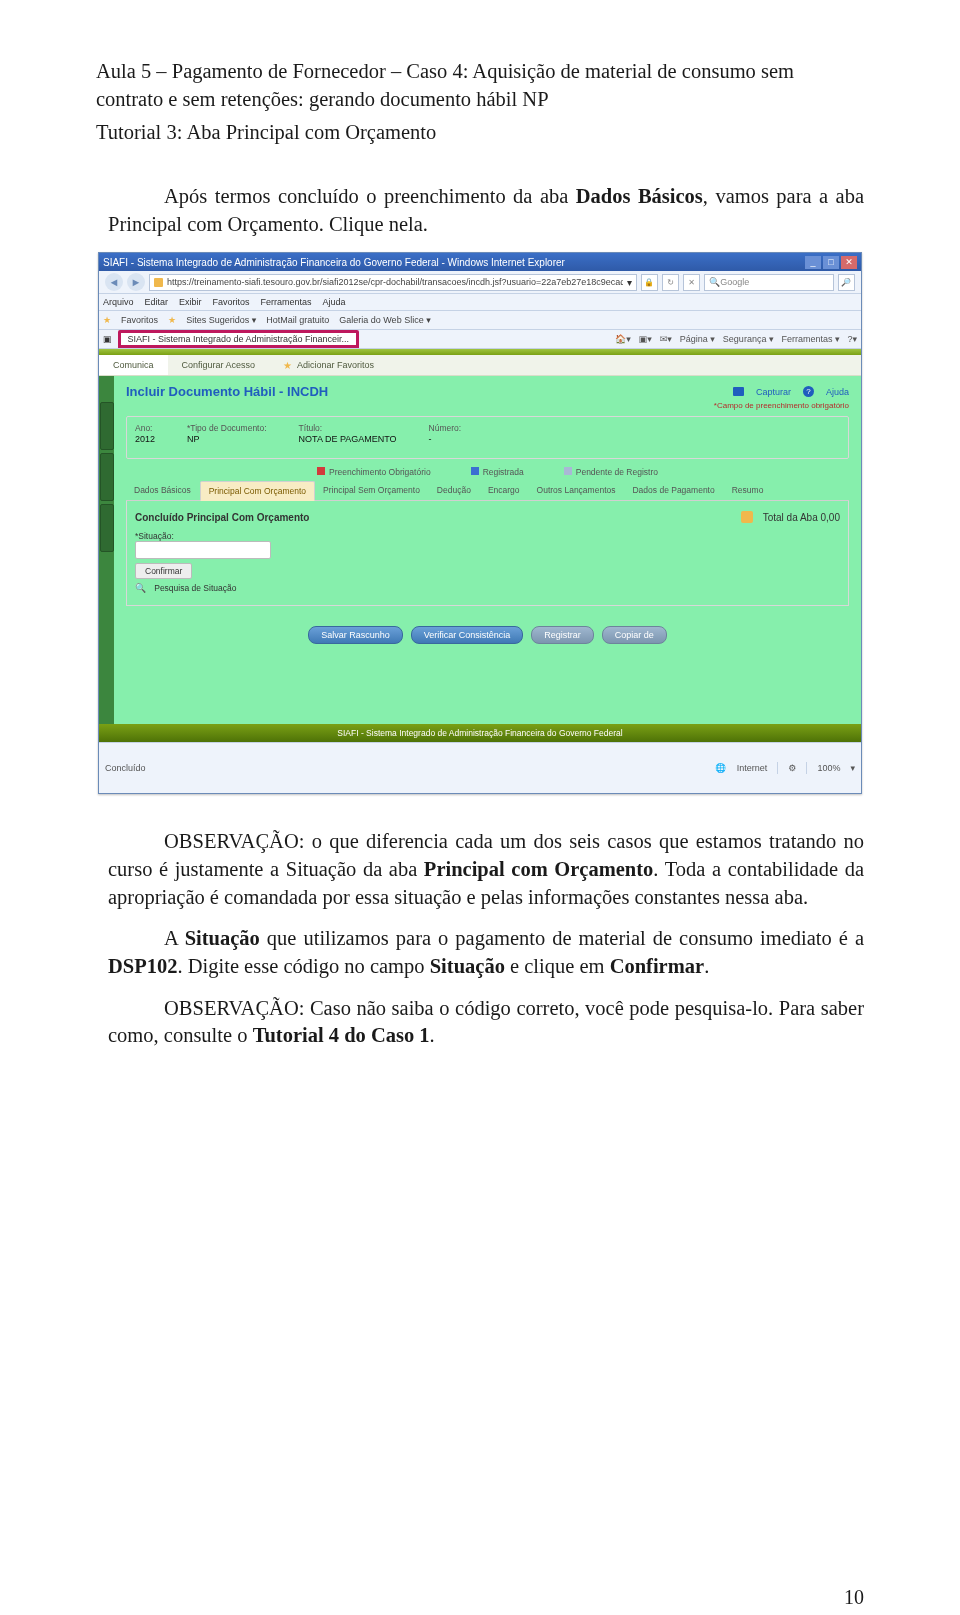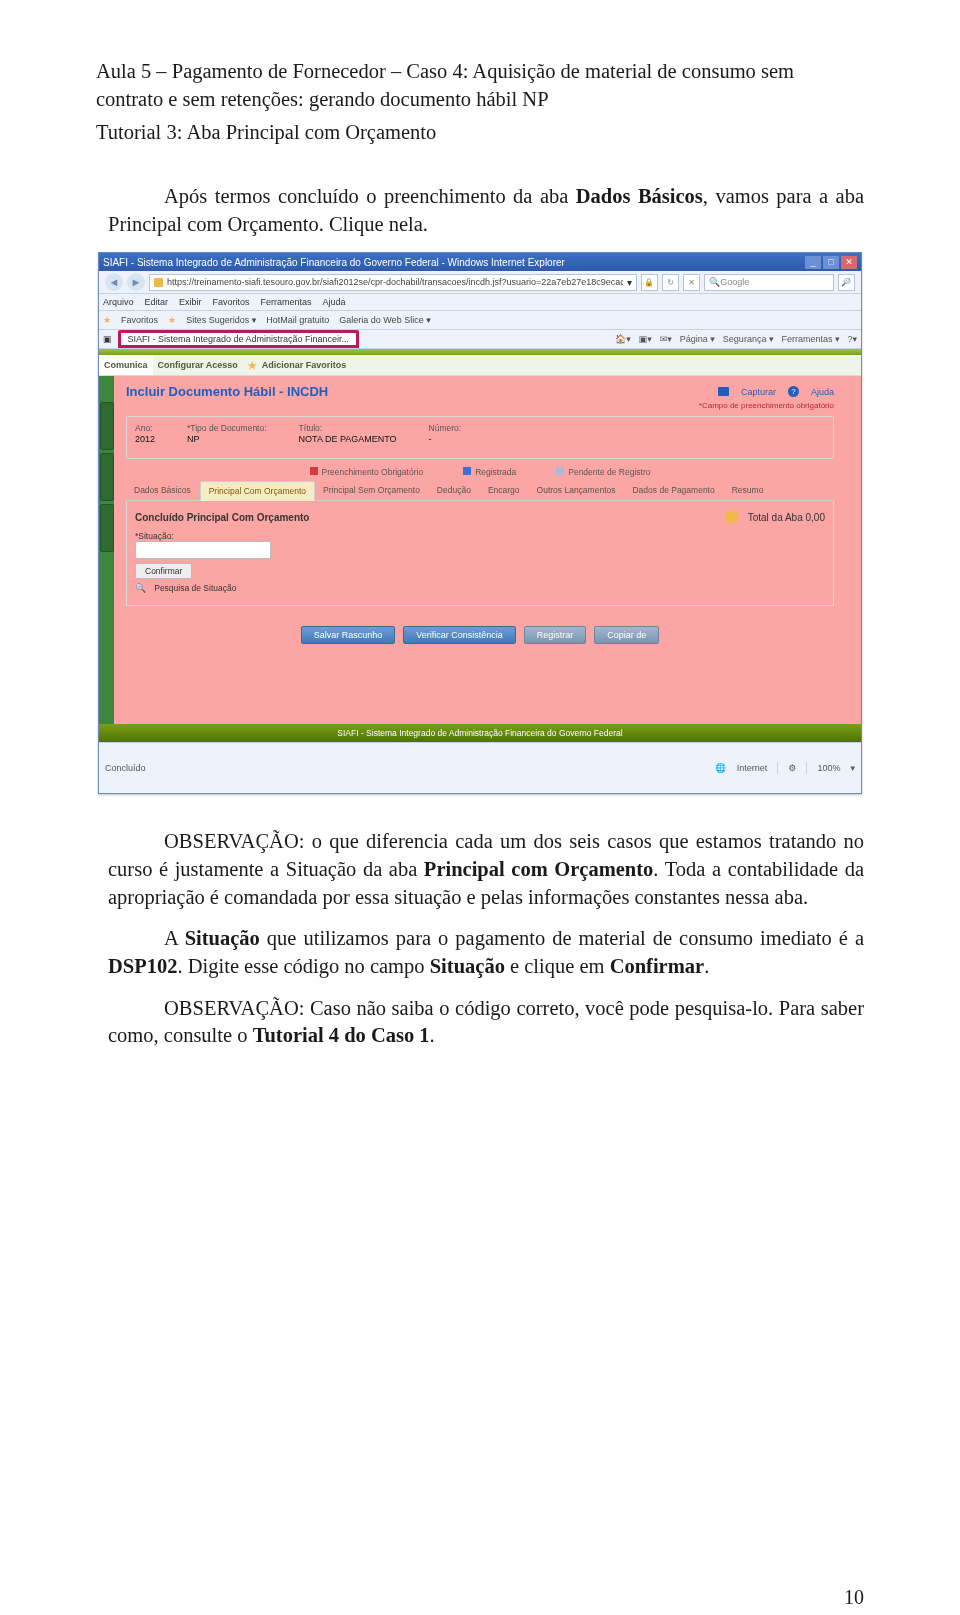--- a/index.html
+++ b/index.html
@@ -90,28 +90,28 @@
   .ie-favbar .star{color:#f0b84c;}
   .ie-tabbar{height:18px;background:#eef3fb;border-bottom:1px solid #c5d2e5;
     display:flex;align-items:center;justify-content:space-between;padding:0 4px;font-size:9px;}
   .ie-tabbar .left{display:flex;align-items:center;gap:6px;}
   .ie-tabbar .tab{border:3px solid #be185d;background:#fff;padding:1px 7px;border-radius:2px 2px 0 0;}
   .ie-tabbar .right{display:flex;align-items:center;gap:8px;color:#555;}
   .app-body{background:#f6f8f3;}
   .green-band{height:6px;background:linear-gradient(#9fc43f,#7aa015);}
   .app-tabs{height:20px;background:#f0f3ea;border-bottom:1px solid #d9dec9;
     display:flex;align-items:center;font-size:9px;}
-  .app-tabs .atab{padding:0 5px;color:#4f5a3e;height:100%;display:flex;align-items:center;gap:5px;font-weight:bold;}
+  .app-tabs .atab{padding:0 14px;color:#4f5a3e;height:100%;display:flex;align-items:center;gap:5px;}
   .app-tabs .atab.selected{background:#fff;}
   .app-tabs .star-y{color:#f0b84c;font-size:10px;}
   .left-rail{width:15px;background:#3c863e;display:flex;flex-direction:column;gap:3px;
     align-items:center;padding-top:26px;}
   .rail-btn{width:12px;height:46px;background:#2f6a31;border:1px solid #245426;border-radius:2px;}
   .app-main{display:flex;}
-  .content{flex:1;background:#fca5a5;padding:8px 27px 0 12px;position:relative;min-height:340px;}
+  .content{flex:1;background:#86efac;padding:8px 12px 0 12px;position:relative;min-height:340px;}
   .content-header{display:flex;justify-content:space-between;align-items:center;}
   .h-title{color:#205dbe;font-size:13px;font-weight:bold;}
   .h-actions{display:flex;gap:12px;font-size:9px;color:#205dbe;align-items:center;}
   .cam-icon{width:11px;height:9px;background:#205dbe;border-radius:1px;}
   .q-icon{width:11px;height:11px;border-radius:50%;background:#205dbe;color:#fff;
     text-align:center;line-height:11px;font-size:8px;}
   .req-note{color:#b52c2c;font-size:8px;text-align:right;margin:2px 0 6px 0;}
   .info-box{border:1px solid #d8d8d8;border-radius:2px;padding:6px 8px 8px 8px;
     font-size:9px;color:#333;}
   .info-row{display:flex;gap:32px;margin-bottom:6px;}
@@ -134,21 +134,21 @@
   .situ-header .tot{font-weight:normal;}
   .situ-header .q{width:12px;height:12px;background:#f0b84c;border-radius:2px;}
   .situ-form{margin-top:4px;}
   .situ-input{width:130px;height:14px;border:1px solid #bbb;border-radius:2px;}
   .situ-form-row{display:flex;align-items:center;gap:8px;margin-top:4px;}
   .btn-mini{background:#eee;border:1px solid #bbb;border-radius:2px;padding:2px 9px;
     font-size:8.5px;color:#333;}
   .lupa{font-size:9px;color:#555;}
   .action-row{display:flex;justify-content:center;gap:8px;margin:20px 0 14px 0;}
   .act-btn{background:linear-gradient(#6aa0d8,#3f79b5);color:#fff;border:1px solid #38699d;
-    border-radius:2px;font-size:9px;padding:3px 12px;}
+    border-radius:8px;font-size:9px;padding:3px 12px;}
   .act-btn.alt{background:linear-gradient(#9fb7cf,#7c95af);border-color:#6d849b;}
   .green-footer{height:18px;background:linear-gradient(#7aa015,#4e7207);color:#fff;
     font-size:8.5px;text-align:center;line-height:18px;}
   .status-bar{height:18px;background:#eef3fb;border-top:1px solid #c5d2e5;
     display:flex;align-items:center;justify-content:space-between;font-size:9px;
     padding:16px 6px;color:#555;}
   .status-right{display:flex;align-items:center;gap:10px;}
   .sep{width:1px;height:12px;background:#c5d2e5;}
 </style>
 </head>

